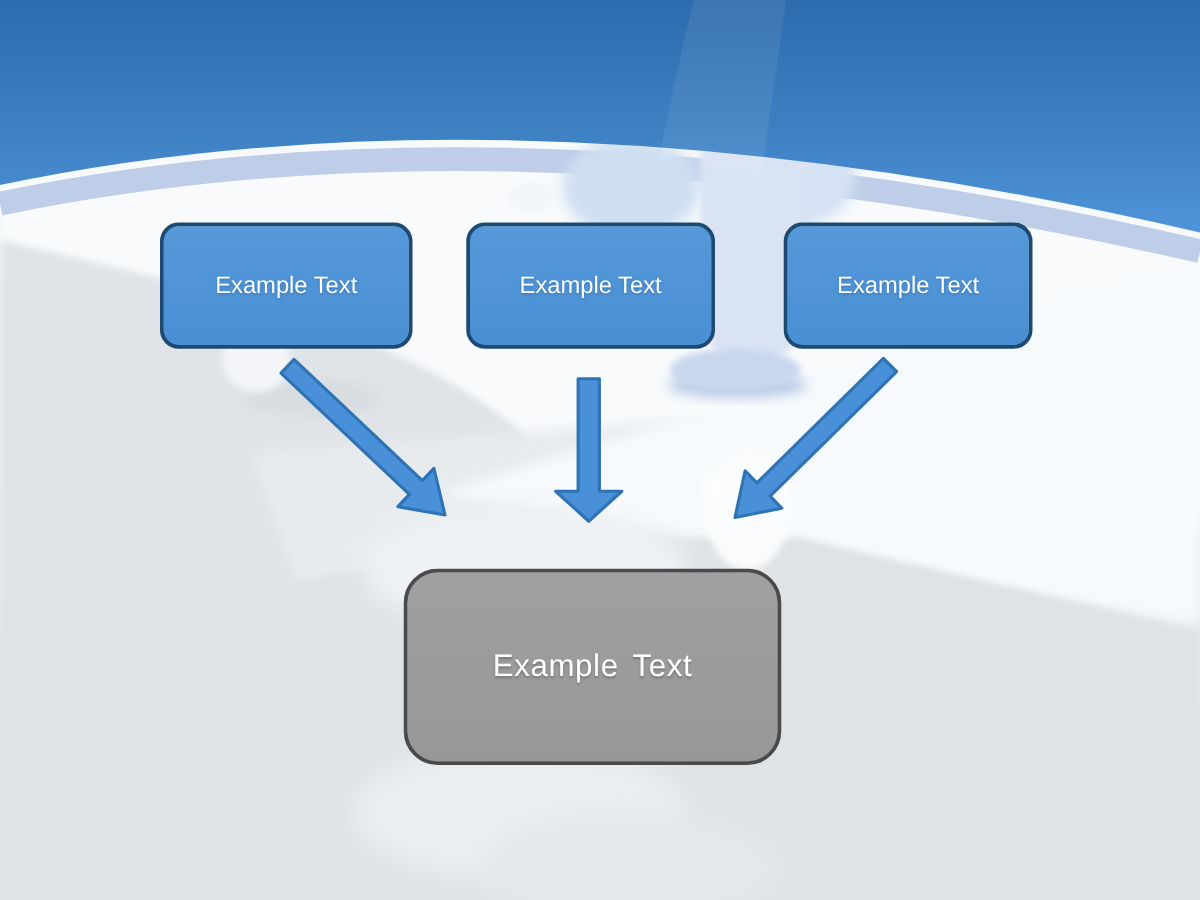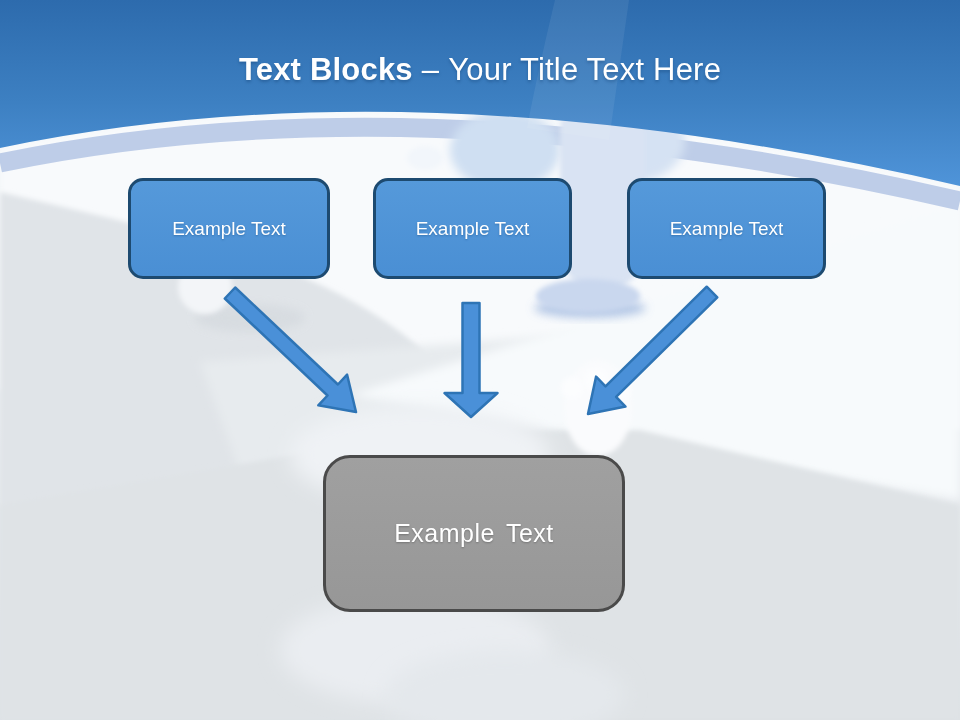--- a/index.html
+++ b/index.html
@@ -105,23 +105,20 @@
     <ellipse cx="598" cy="408" rx="34" ry="48" fill="#fafbfd" filter="url(#fSlight)"></ellipse>
     <circle cx="572" cy="388" r="11" fill="#fcfdfe" filter="url(#fSlight)"></circle>
     <circle cx="596" cy="380" r="12" fill="#fcfdfe" filter="url(#fSlight)"></circle>
     <circle cx="620" cy="390" r="11" fill="#fcfdfe" filter="url(#fSlight)"></circle>
 
     <path d="M0,0 H960 V186 Q420,60 0,148 Z" fill="url(#gHeader)"></path>
 
     <path d="M555,0 q-18,75 -28,128 l82,12 q10,-70 20,-140 Z" fill="#ffffff" opacity="0.07"></path>
   </svg>
 
-  <div class="slide-title">
-    <span class="t-bold">Text Blocks</span><span class="t-sep">–</span><span class="t-rest">Your Title Text Here</span>
-  </div>
 
   <div class="block block-1">
     <span>Example Text</span>
   </div>
   <div class="block block-2">
     <span>Example Text</span>
   </div>
   <div class="block block-3">
     <span>Example Text</span>
   </div>

